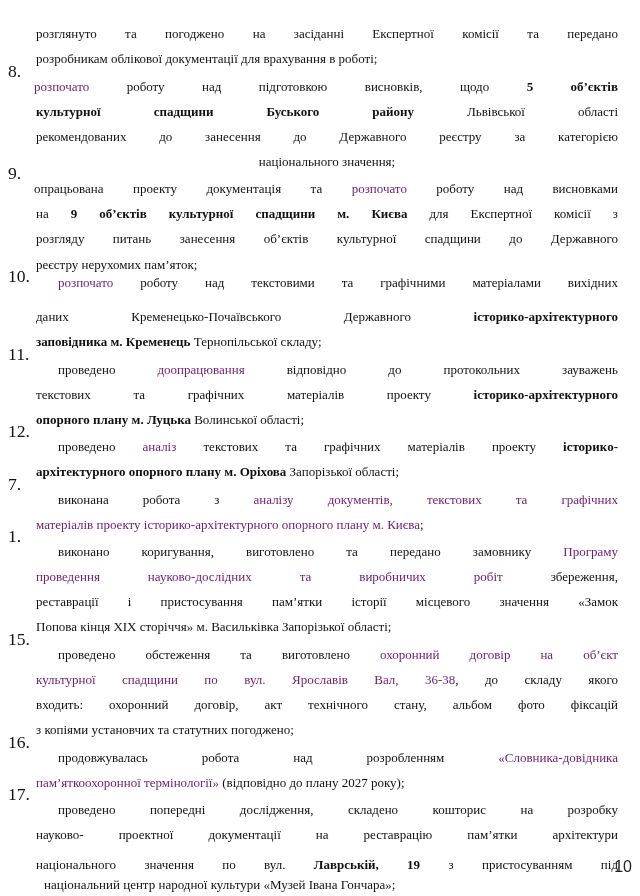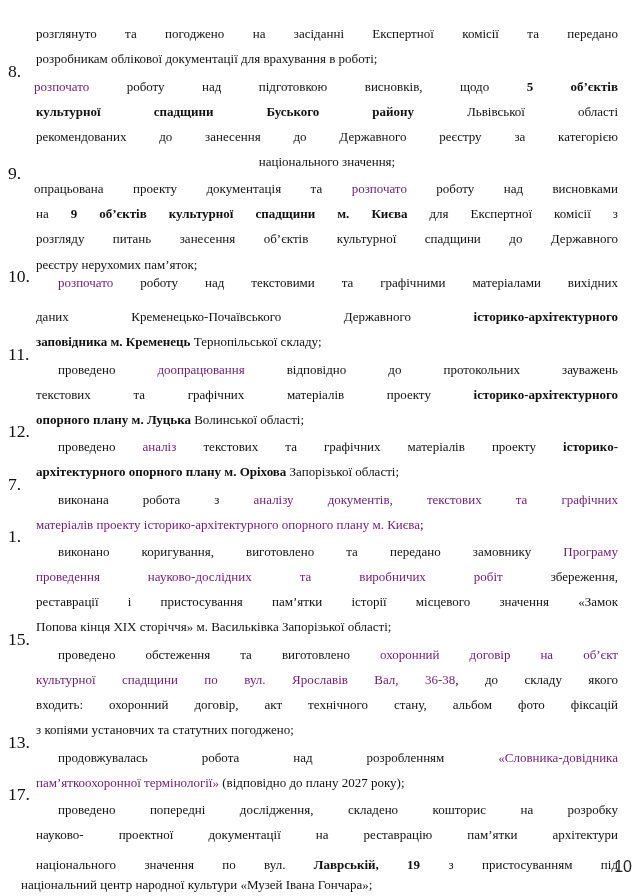--- a/index.html
+++ b/index.html
@@ -65,25 +65,25 @@
       <div class="line" style="left: 36px; width: 582px; top: 593.4px;"><span>Попова кінця XIX сторіччя» м. Васильківка Запорізької області;</span></div>
     </div>
     <div>
       <span class="num" style="top: 620.8px;">15.</span>
       <div class="line just" style="left: 58px; width: 560px; top: 620.8px; white-space: normal;"><span>проведено обстеження та виготовлено </span><span class="pink">охоронний договір на об’єкт</span></div>
       <div class="line just" style="left: 36px; width: 582px; top: 645.9px; white-space: normal;"><span class="pink">культурної спадщини по вул. Ярославів Вал, 36-38</span><span>, до складу якого</span></div>
       <div class="line just" style="left: 36px; width: 582px; top: 671px; white-space: normal;"><span>входить: охоронний договір, акт технічного стану, альбом фото фіксацій</span></div>
       <div class="line" style="left: 36px; width: 582px; top: 696.1px;"><span>з копіями установчих та статутних погоджено;</span></div>
     </div>
     <div>
-      <span class="num" style="top: 723.5px;">13.</span>
+      <span class="num" style="top: 723.5px;">16.</span>
       <div class="line just" style="left: 58px; width: 560px; top: 723.5px; white-space: normal;"><span>продовжувалась робота над розробленням </span><span class="pink">«Словника-довідника</span></div>
       <div class="line" style="left: 36px; width: 582px; top: 748.6px;"><span class="pink">пам’яткоохоронної термінології»</span><span> (відповідно до плану 2027 року);</span></div>
     </div>
     <div>
       <span class="num" style="top: 776px;">17.</span>
       <div class="line just" style="left: 58px; width: 560px; top: 776px; white-space: normal;"><span> проведено попередні дослідження, складено кошторис на розробку</span></div>
       <div class="line just" style="left: 36px; width: 582px; top: 801.1px; white-space: normal;"><span>науково- проектної документації на реставрацію пам’ятки архітектури</span></div>
       <div class="line just" style="left: 36px; width: 582px; top: 831px; white-space: normal;"><span>національного значення по вул. </span><b>Лаврській, 19</b><span> з пристосуванням під</span></div>
-      <div class="line" style="left: 21px; width: 582px; top: 851.3px;"><span>національний центр народної культури «Музей Івана Гончара»;</span></div>
+      <div class="line" style="left: 44px; width: 582px; top: 851.3px;"><span>національний центр народної культури «Музей Івана Гончара»;</span></div>
     </div>
   </div>
 <div class="pagenum">10</div>
 
 </body></html>

